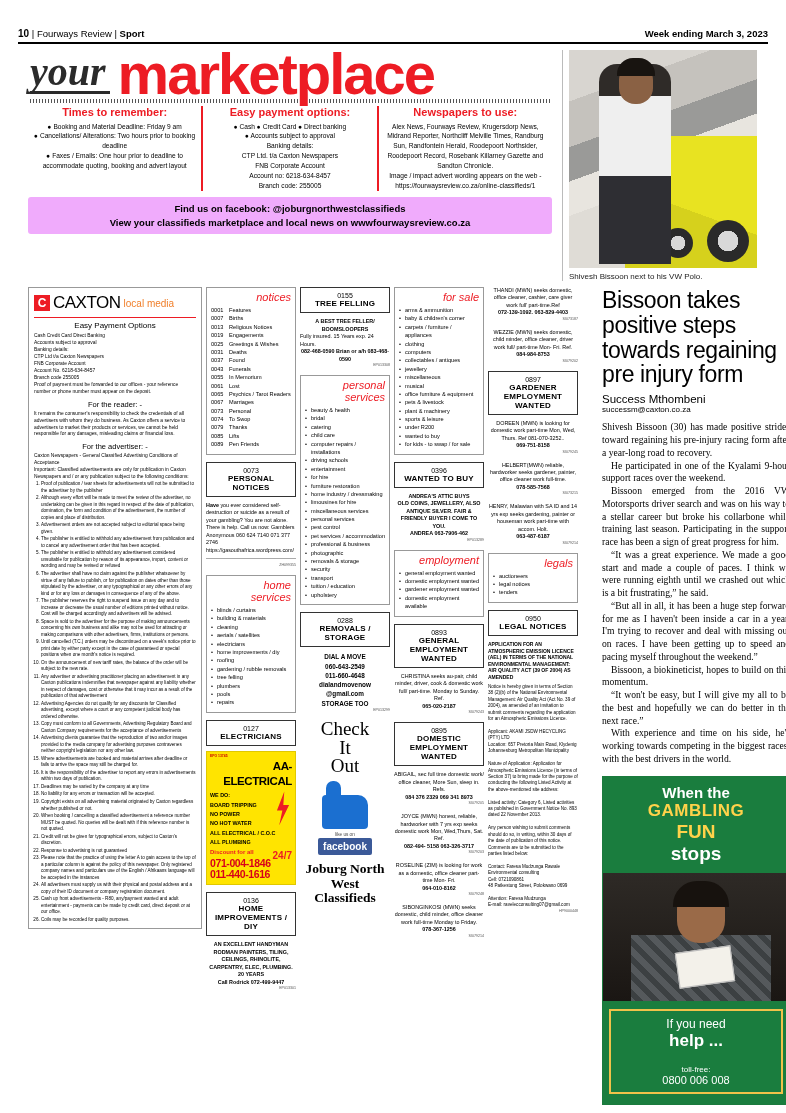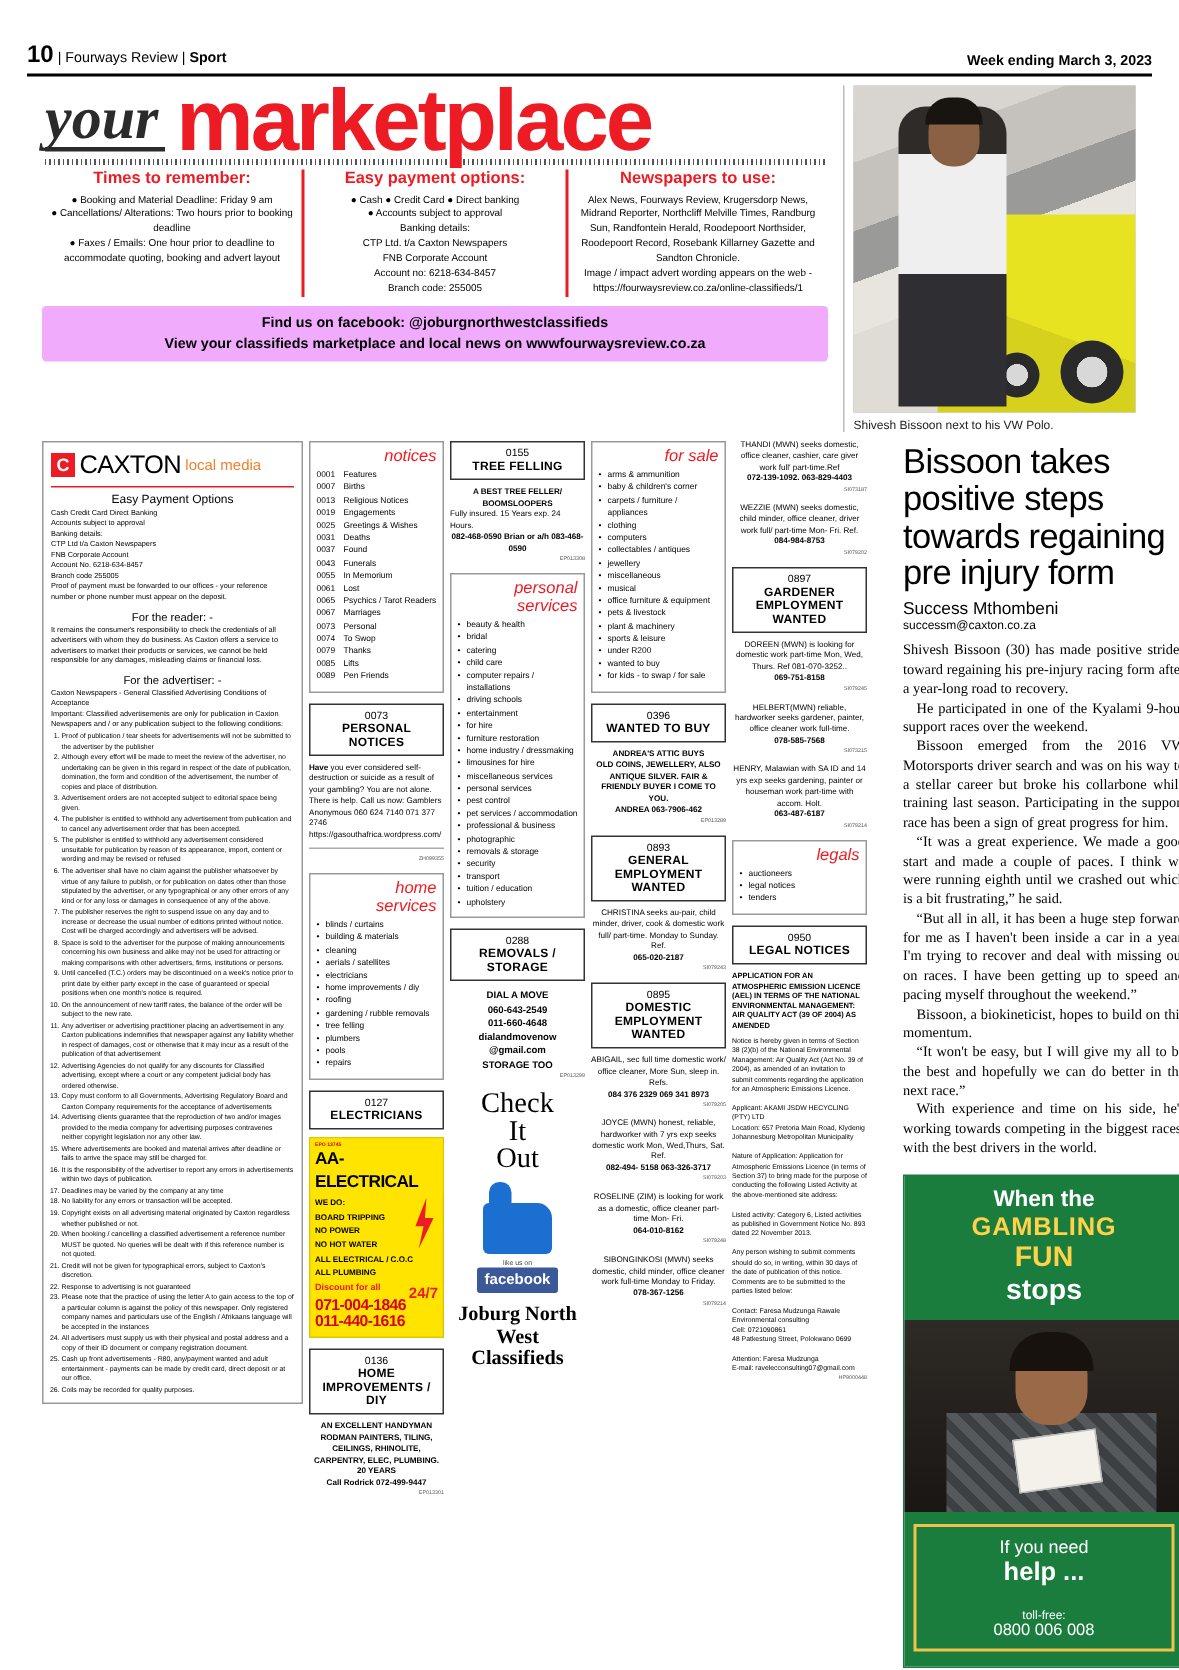--- a/index.html
+++ b/index.html
@@ -15,21 +15,21 @@
 
   
   .topbar {
     display:flex; justify-content:space-between; align-items:flex-end;
     border-bottom: 2px solid #000;
     padding: 28px 0 3px 0;
     font-size: 9.5px; font-weight:bold;
   }
   .topbar .left { letter-spacing:0px; }
   .topbar .left .sep { font-weight:normal; }
-  .topbar .left .pg { font-size:16px; }
+  .topbar .left .pg { font-size:10px; }
   .topbar .left .pub { font-weight:normal; }
 
   
   .titlerow { display:flex; margin-top:6px; }
   .titleblock { width: 544px; position:relative; }
   .title-h {
     display:flex; align-items:flex-end; line-height:0.82;
     padding-left: 12px;
   }
   .t-your {
@@ -179,21 +179,21 @@
   .ad { margin-bottom:7px; font-size:5.4px; line-height:1.38; }
   .ad.center { text-align:center; }
   .ad .bold { font-weight:bold; }
   .ad .ref { text-align:right; font-size:3.6px; color:#555; }
   .hr-thin { border-top:1px solid #aaa; margin:4px 0 4px; }
 
   
   .aa-ad { background:#ffe400; border:1px solid #e0c800; margin-bottom:7px; position:relative; }
   .aa-top { background:#ffe400; padding:2px 3px 0; }
   .aa-small { font-size:3.4px; color:#c00; font-weight:bold;}
-  .aa-name { font-size:11.5px; font-weight:bold; letter-spacing:-0.4px; }
+  .aa-name { font-size:11.5px; font-weight:bold; letter-spacing:-0.4px;text-align:right; }
   .aa-body { padding:2px 3px 3px; font-size:5.4px; font-weight:bold; line-height:1.72; position:relative;}
   .aa-bolt { position:absolute; right:4px; top:2px; width:16px;height:34px;
     background:#ed1c24;
     clip-path: polygon(58% 0,12% 56%,46% 56%,26% 100%,88% 40%,52% 40%); }
   .aa-247 { position:absolute; right:3px; bottom:20px; font-size:10px; color:#ed1c24; font-weight:bold;}
   .aa-disc { color:#ed1c24; font-size:6px; font-weight:bold; }
   .aa-tel { font-size:10.5px; font-weight:bold; color:#d8001b; line-height:1.12; letter-spacing:-0.4px;}
 
   
   .checkout { text-align:center; }
@@ -569,20 +569,29 @@
           <div class="num">0396</div>
           <div class="nm">WANTED TO BUY</div>
         </div>
         <div class="ad center">
           <div class="bold" style="white-space:pre-line">ANDREA'S ATTIC BUYS
 OLD COINS, JEWELLERY, ALSO ANTIQUE SILVER. FAIR &amp; FRIENDLY BUYER I COME TO YOU.
 ANDREA 063-7906-462</div>
           <div class="ref">EP013289</div>
         </div>
 
+        <div class="catcard">
+          <div class="cat-title">employment</div>
+          <ul class="bullist">
+            <li>general employment wanted</li>
+            <li>domestic employment wanted</li>
+            <li>gardener employment wanted</li>
+            <li>domestic employment available</li>
+          </ul>
+        </div>
 
         <div class="sechead">
           <div class="num">0893</div>
           <div class="nm">GENERAL EMPLOYMENT WANTED</div>
         </div>
 
         <div class="ad center">
           <div>CHRISTINA seeks au-pair, child minder, driver, cook &amp; domestic work full/ part-time. Monday to Sunday. Ref.</div>
           <div class="bold">065-020-2187</div>
           <div class="ref">SI079243</div>

